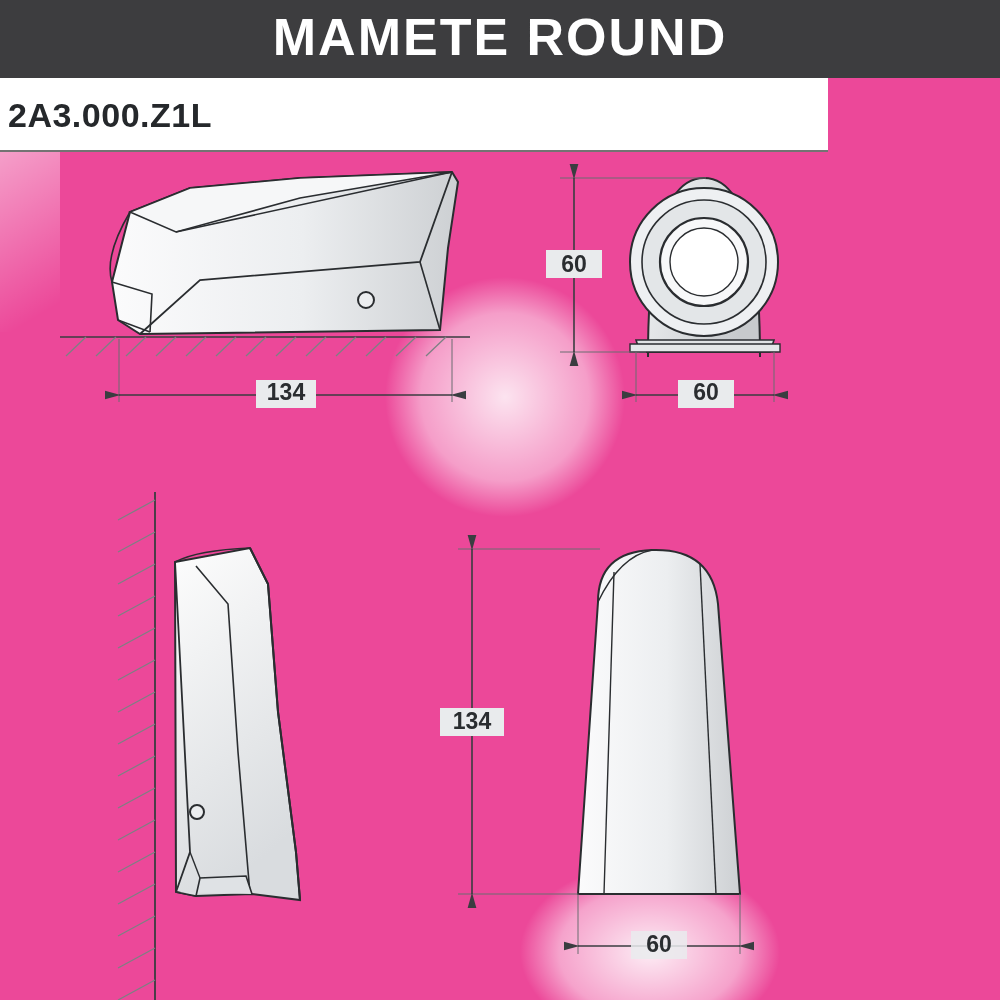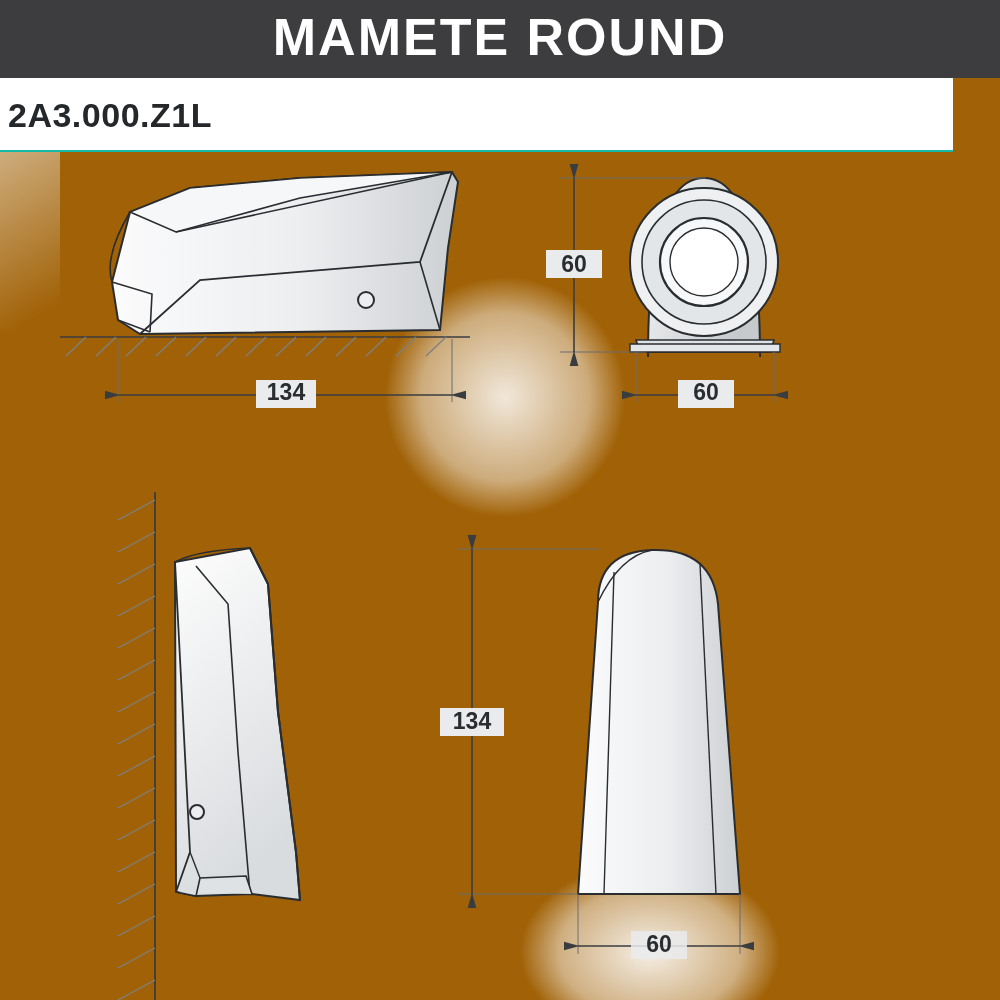--- a/index.html
+++ b/index.html
@@ -10,21 +10,21 @@
     width: 1000px;
     height: 1000px;
     background: #e8eaec;
     font-family: "Liberation Sans", sans-serif;
     overflow: hidden;
     position: relative;
   }
   .sheet {
     position: absolute;
     inset: 0;
-    background: #a16207;
+    background: #ec4899;
   }
   
   .title-bar {
     position: absolute;
     left: 0; top: 0;
     width: 1000px;
     height: 78px;
     background: #3d3d3f;
     color: #ffffff;
     display: flex;
@@ -35,24 +35,24 @@
     font-size: 52px;
     font-weight: bold;
     letter-spacing: 2px;
     line-height: 1;
     padding-bottom: 4px;
     white-space: nowrap;
   }
   .code-bar {
     position: absolute;
     left: 0; top: 78px;
-    width: 953px;
+    width: 828px;
     height: 72px;
     background: #ffffff;
-    border-bottom: 2px solid #14b8a6;
+    border-bottom: 2px solid #737373;
   }
   .code-left, .code-right {
     position: absolute;
     top: 18px;
     font-size: 34px;
     font-weight: bold;
     color: #25282b;
     letter-spacing: 0.5px;
   }
   .code-left { left: 8px; }

